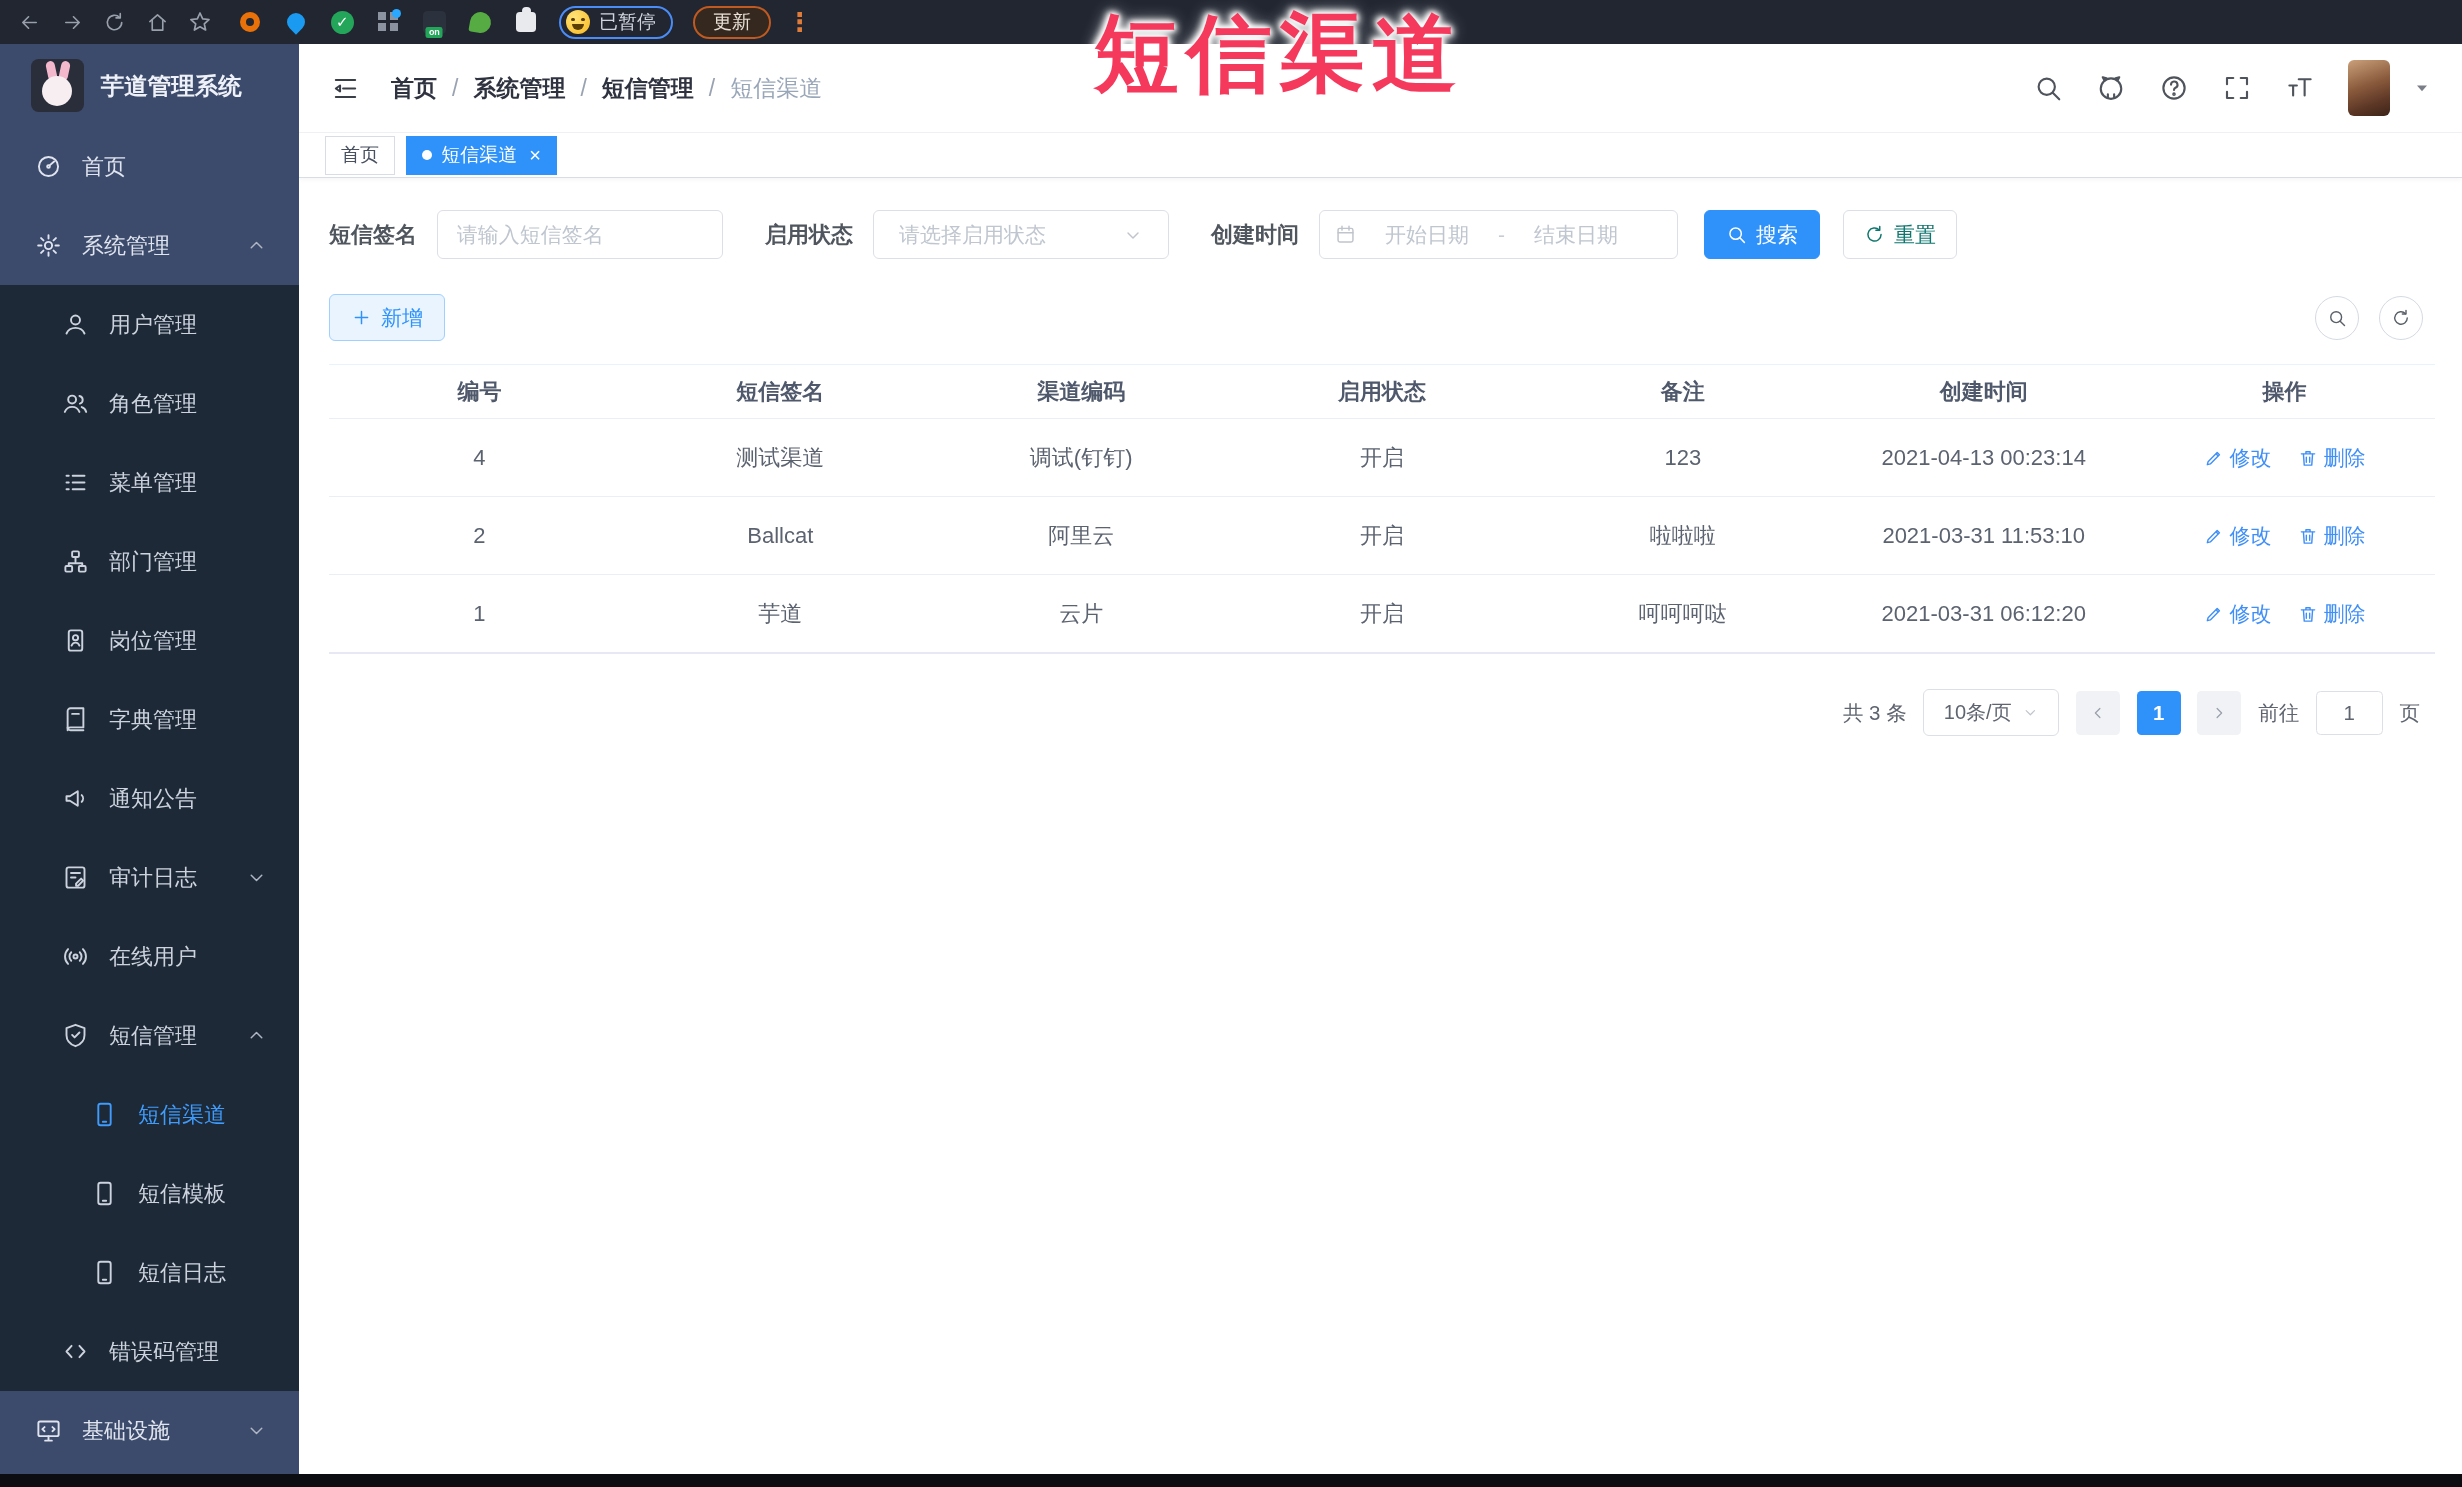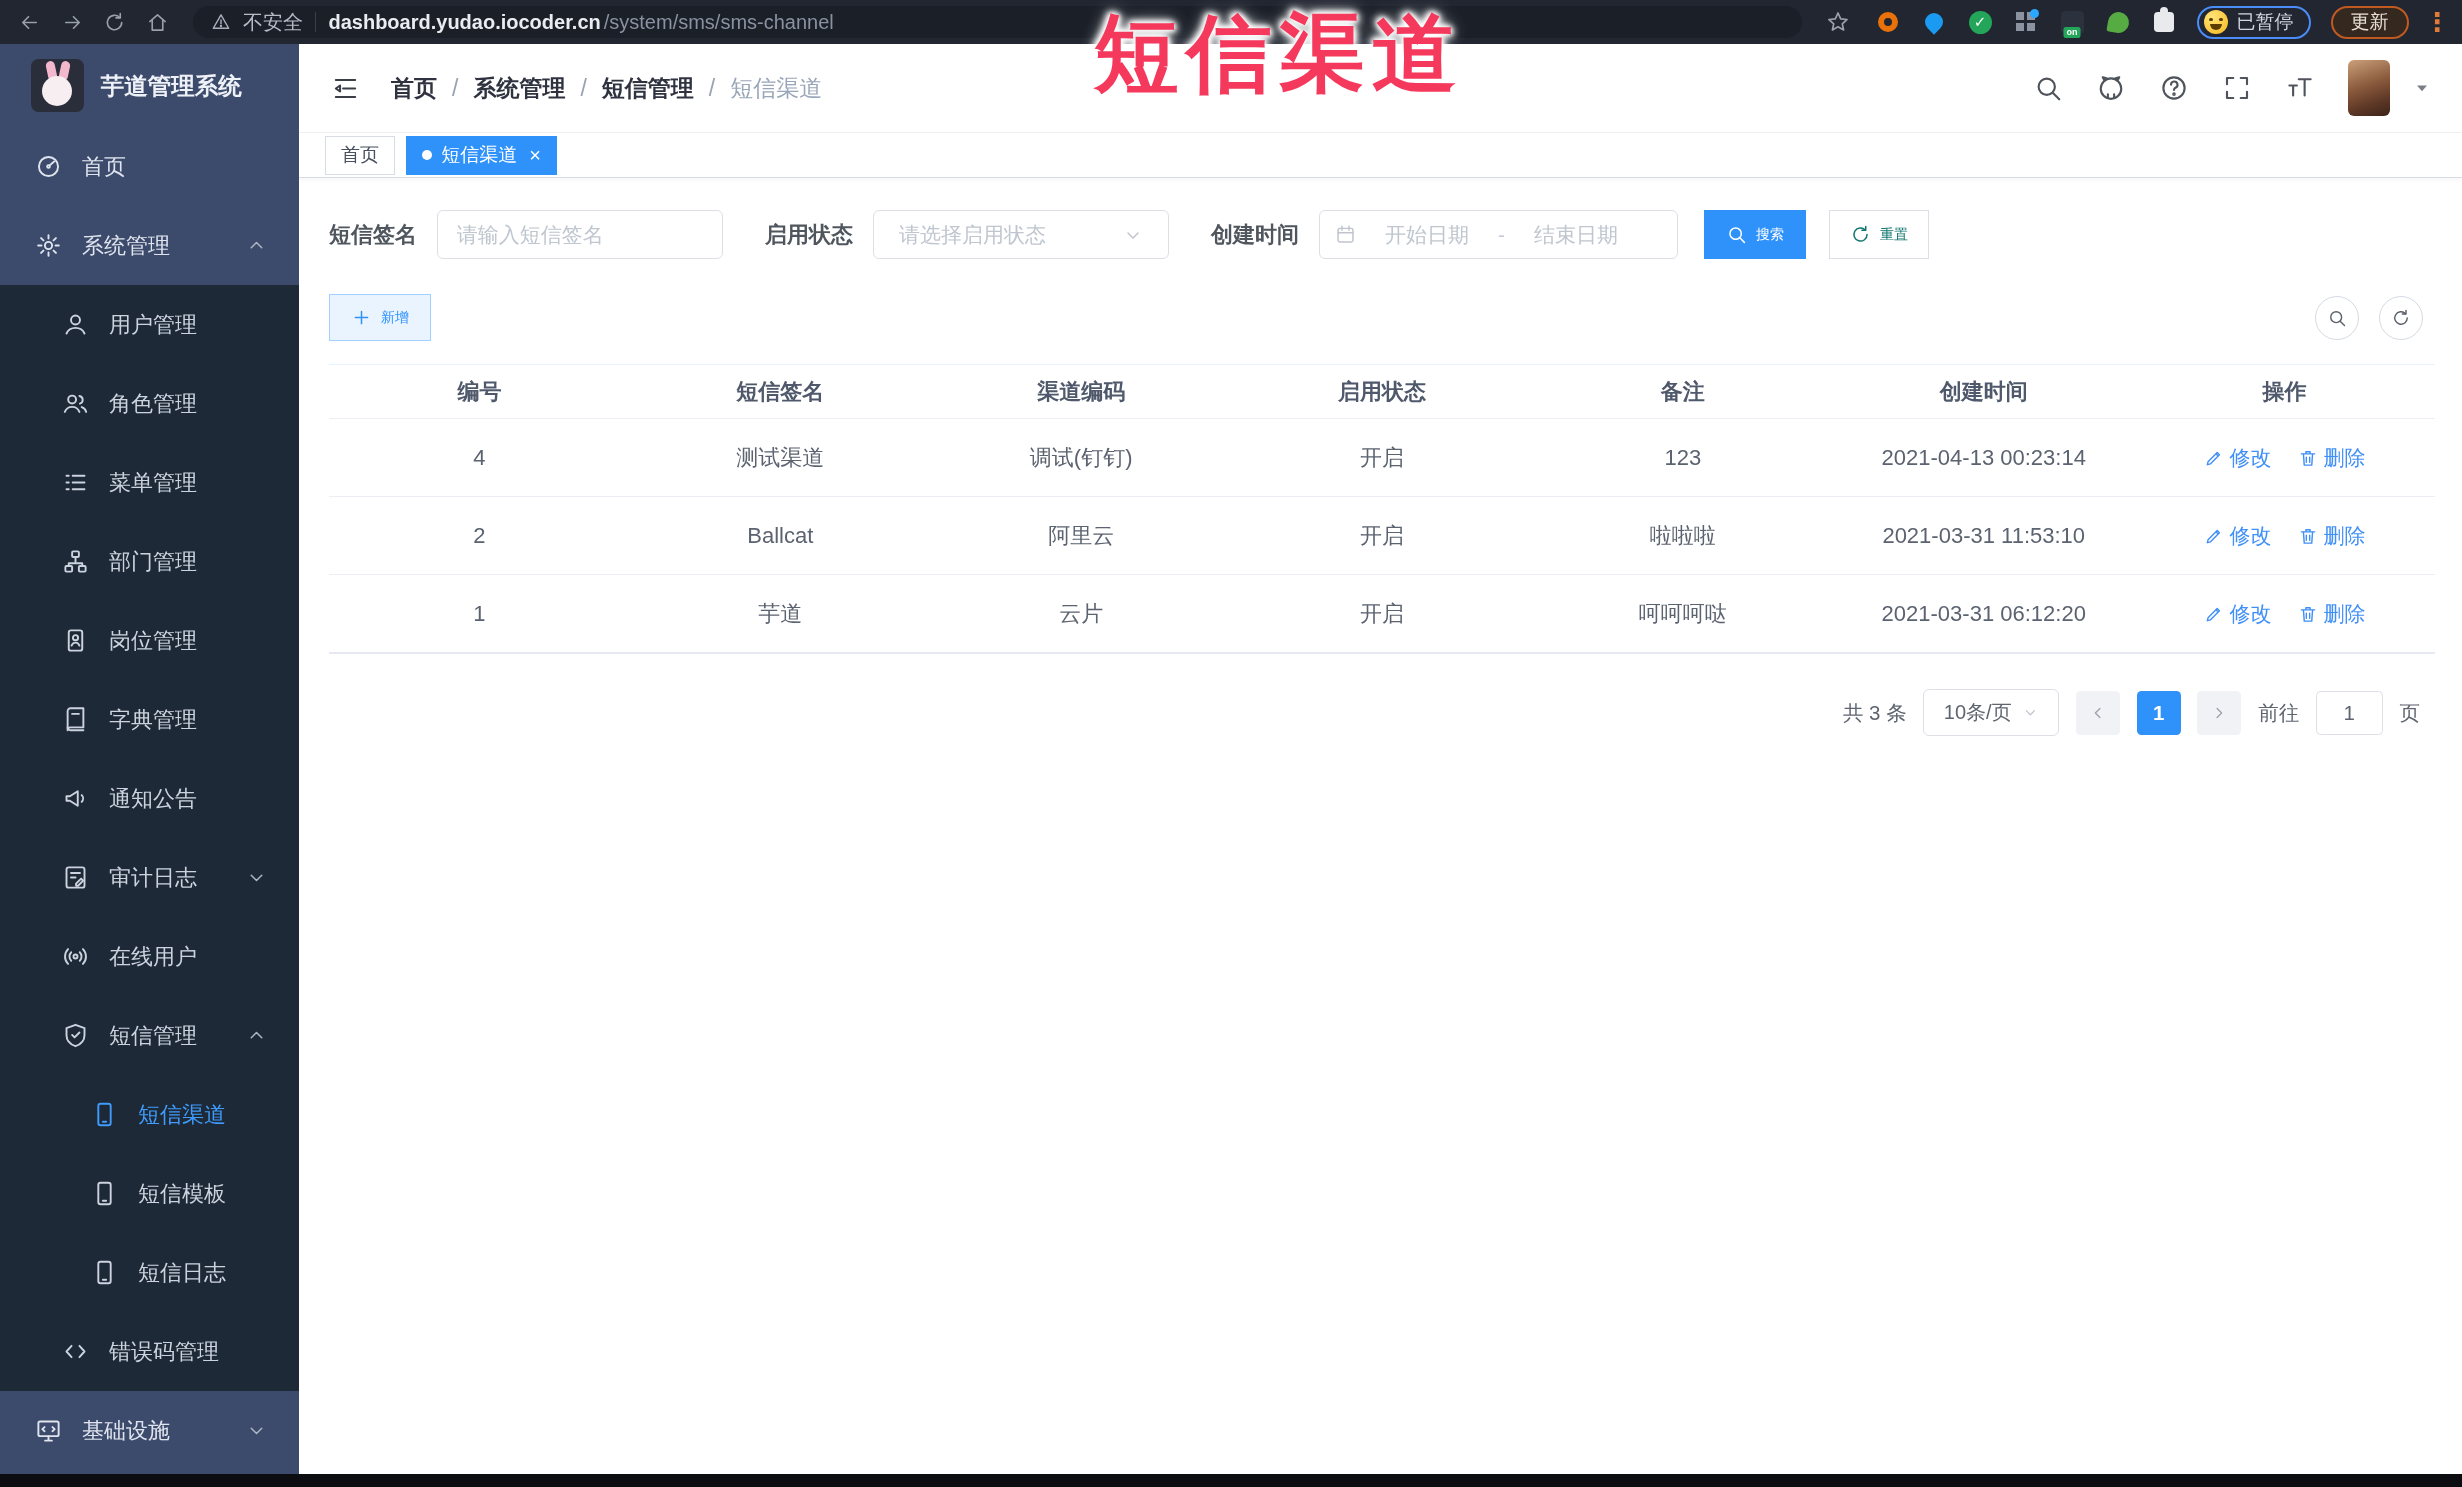--- a/index.html
+++ b/index.html
@@ -104,21 +104,21 @@
   .inp-box input::placeholder{color:#bfc6cf}
   .box-sign{width:286px;padding:0 16.7px}
   .box-select{width:296px;padding:0 25px;justify-content:space-between;margin-left:0}
   .ph{color:#bfc6cf;font-size:21px;white-space:nowrap}
   .sel-caret{width:20px;height:20px;color:#c0c4cc}
   .box-date{width:359px;padding:0 15px;gap:12px}
   .box-date svg.cal{width:21px;height:21px;color:#c0c4cc;flex:0 0 auto}
   .box-date input{width:114px;text-align:center}
   .range-sep{color:#c7ccd4;font-size:21px}
   .gap56{width:42px;flex:0 0 auto}
-  .btn{height:49px;border-radius:0;display:flex;align-items:center;justify-content:center;font-size:14px;
+  .btn{height:49px;border-radius:6px;display:flex;align-items:center;justify-content:center;font-size:21px;
     box-sizing:border-box;cursor:pointer;white-space:nowrap}
   .btn svg{width:21px;height:21px;margin-right:9px}
   .btn-search{background:#2f92fb;color:#fff;border:1.5px solid #2f92fb;padding:0 21px;margin-left:26px}
   .btn-reset{background:#fff;color:#0f766e;border:1.5px solid #dcdfe6;padding:0 20px;margin-left:23px}
 
   .toolbar-row{margin-top:35px;display:flex;align-items:center}
   .btn-add{height:47px;background:#e9f4ff;border:1.5px solid #9fd0ff;color:#2f92fb;padding:0 21px}
   .right-circles{margin-left:auto;display:flex;gap:20px;margin-right:12px}
   .circ{width:44px;height:44px;border:1.5px solid #d5dae2;border-radius:50%;color:#5a6068;
     display:flex;align-items:center;justify-content:center;box-sizing:border-box;cursor:pointer}
@@ -310,29 +310,20 @@
     <div class="bnav">
         <svg class="ic" viewBox="0 0 30 30" width="23" height="23">
           <use href="#i-reload"></use>
         </svg>
       </div>
     <div class="bnav">
         <svg class="ic" viewBox="0 0 30 30" width="23" height="23">
           <use href="#i-home"></use>
         </svg>
       </div>
-    <div class="url-pill">
-      <svg class="ic" viewBox="0 0 26 26" width="20" height="20">
-          <use href="#i-warn"></use>
-        </svg>
-      <span class="sec-label">不安全</span>
-      <span class="url-div"></span>
-      <span class="url-domain">dashboard.yudao.iocoder.cn</span>
-      <span class="url-path">/system/sms/sms-channel</span>
-    </div>
     <div class="browser-right">
       <div class="bnav bstar">
           <svg class="ic" viewBox="0 0 32 32" width="24" height="24">
             <use href="#i-star"></use>
           </svg>
         </div>
       <span class="ext">
           <span class="ext-donut"></span>
         </span>
       <span class="ext">

